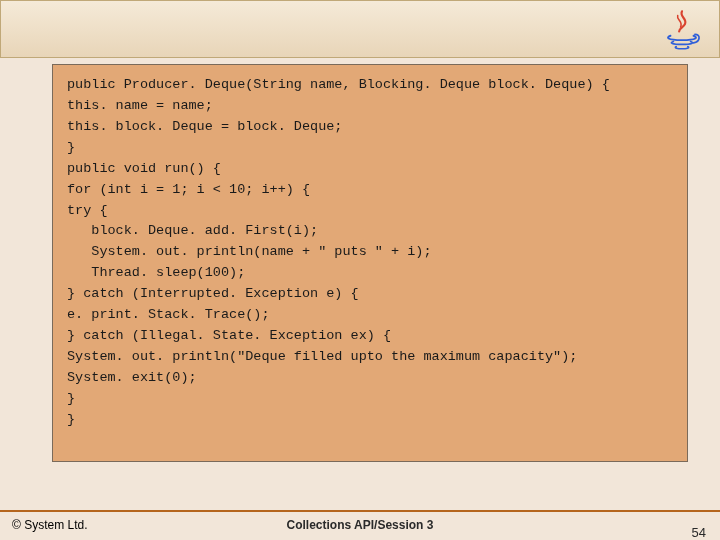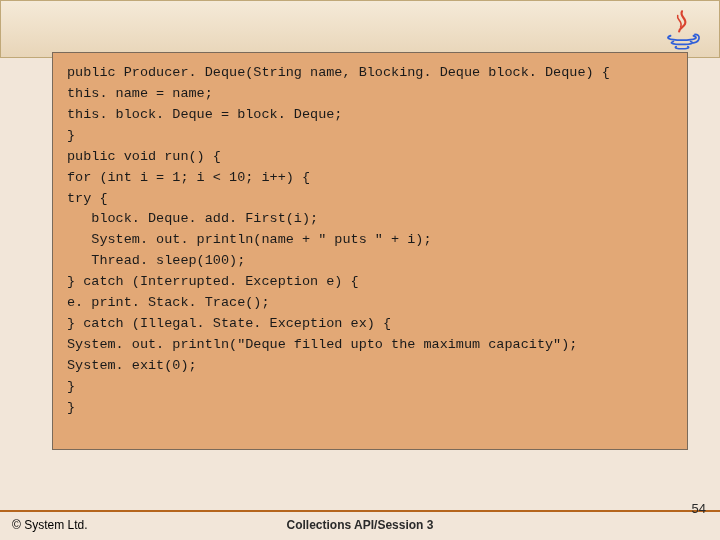--- a/index.html
+++ b/index.html
@@ -31,21 +31,21 @@
   .java-logo {
     position: absolute;
     right: 14px;
     top: 6px;
     width: 46px;
     height: 46px;
   }
   .code-box {
     position: absolute;
     left: 52px;
-    top: 52px;
+    top: 64px;
     width: 636px;
     height: 398px;
     background: #e2a876;
     border: 1px solid #7a6a5a;
     padding: 10px 14px;
     font-family: "Courier New", monospace;
     font-size: 13.5px;
     line-height: 1.55;
     color: #1a1a1a;
     white-space: pre;
@@ -62,21 +62,21 @@
     left: 50%;
     transform: translateX(-50%);
     bottom: 8px;
     font-size: 12px;
     font-weight: bold;
     color: #2a2a2a;
   }
   .pagenum {
     position: absolute;
     right: 14px;
-    bottom: 24px;
+    bottom: 0;
     font-size: 13px;
     color: #2a2a2a;
   }
   .accent-line {
     position: absolute;
     left: 0;
     bottom: 28px;
     width: 100%;
     height: 2px;
     background: #b5651d;

